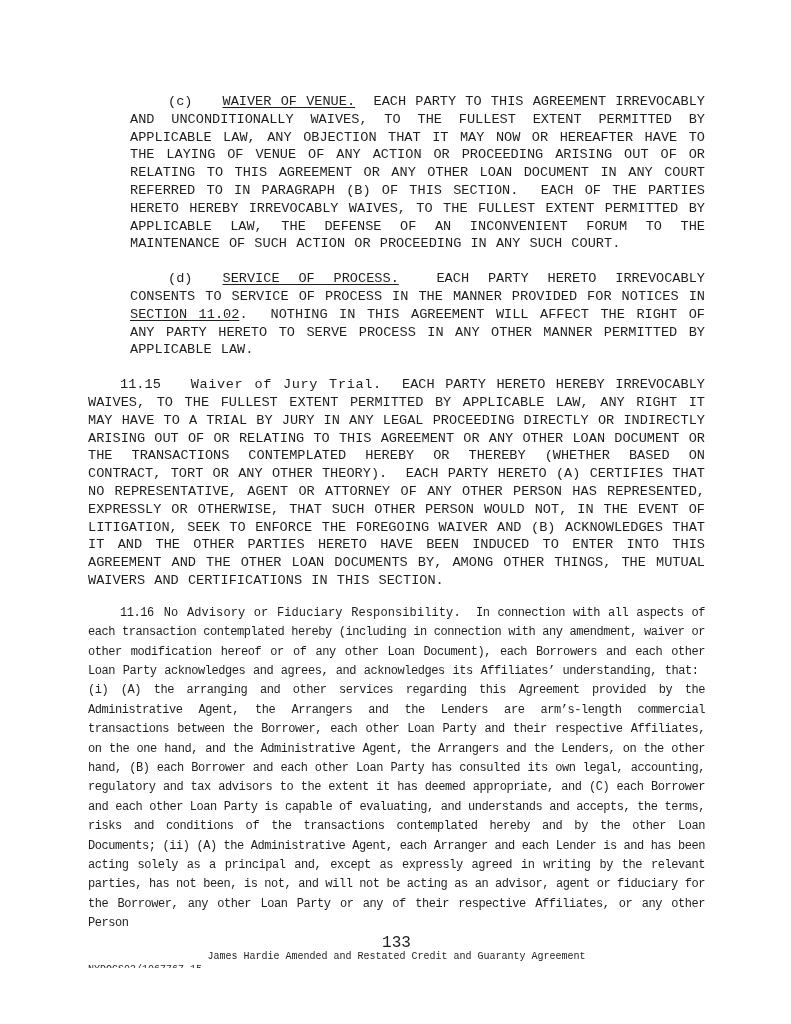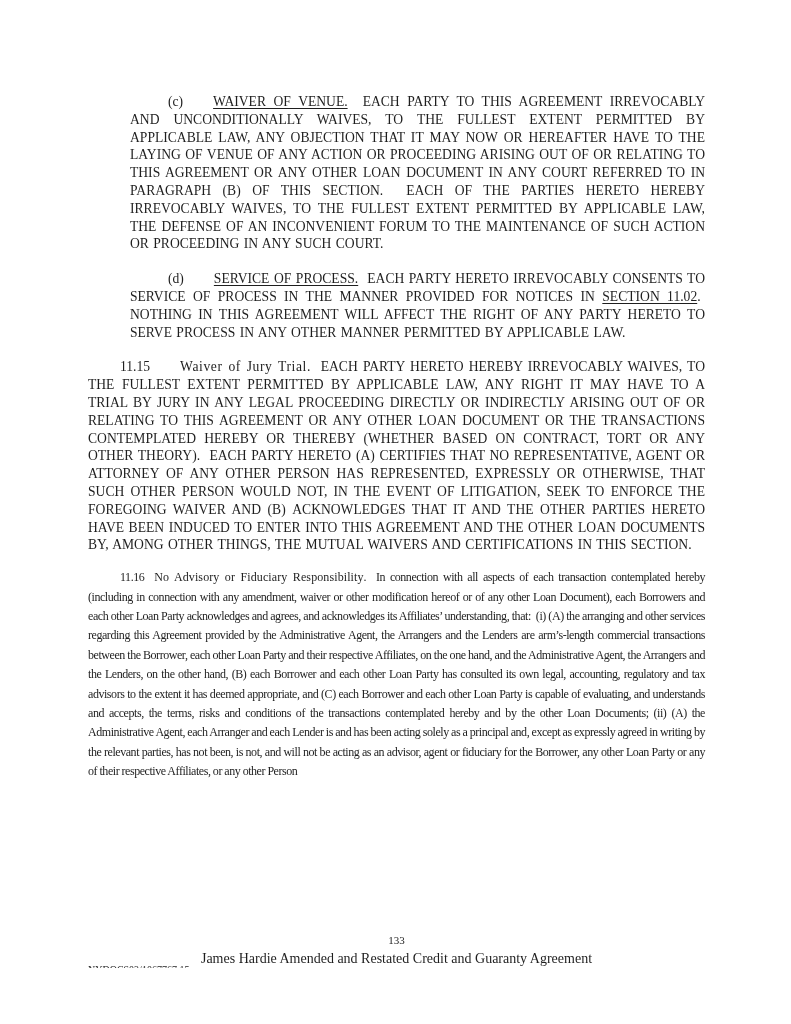--- a/index.html
+++ b/index.html
@@ -5,21 +5,21 @@
   html, body {
     margin: 0;
     padding: 0;
     background: #ffffff;
   }
   .page {
     position: relative;
     width: 791px;
     height: 968px;
     background: #ffffff;
-    font-family: Liberation Serif, serif;
+    font-family: Liberation Mono, monospace;
     color: #1e1e1e;
     overflow: hidden;
   }
   .content {
     position: absolute;
     left: 88px;
     top: 93px;
     width: 617px;
   }
   p.para {
@@ -55,30 +55,30 @@
   p.narrow .hd { letter-spacing: 0.1px; }
   .tab { display: inline-block; }
   .tab-lg { width: 30px; }
   .tab-sm { width: 10px; }
   .page-number {
     position: absolute;
     top: 934px;
     left: 88px;
     width: 617px;
     text-align: center;
-    font-size: 11px;
+    font-size: 16px;
     color: #1e1e1e;
   }
   .footer-title {
     position: absolute;
     top: 951px;
     left: 88px;
     width: 617px;
     text-align: center;
-    font-size: 14px;
+    font-size: 10px;
     color: #1e1e1e;
   }
   .doc-id {
     position: absolute;
     top: 964px;
     left: 88px;
     font-size: 10px;
     color: #1e1e1e;
   }
 </style>

